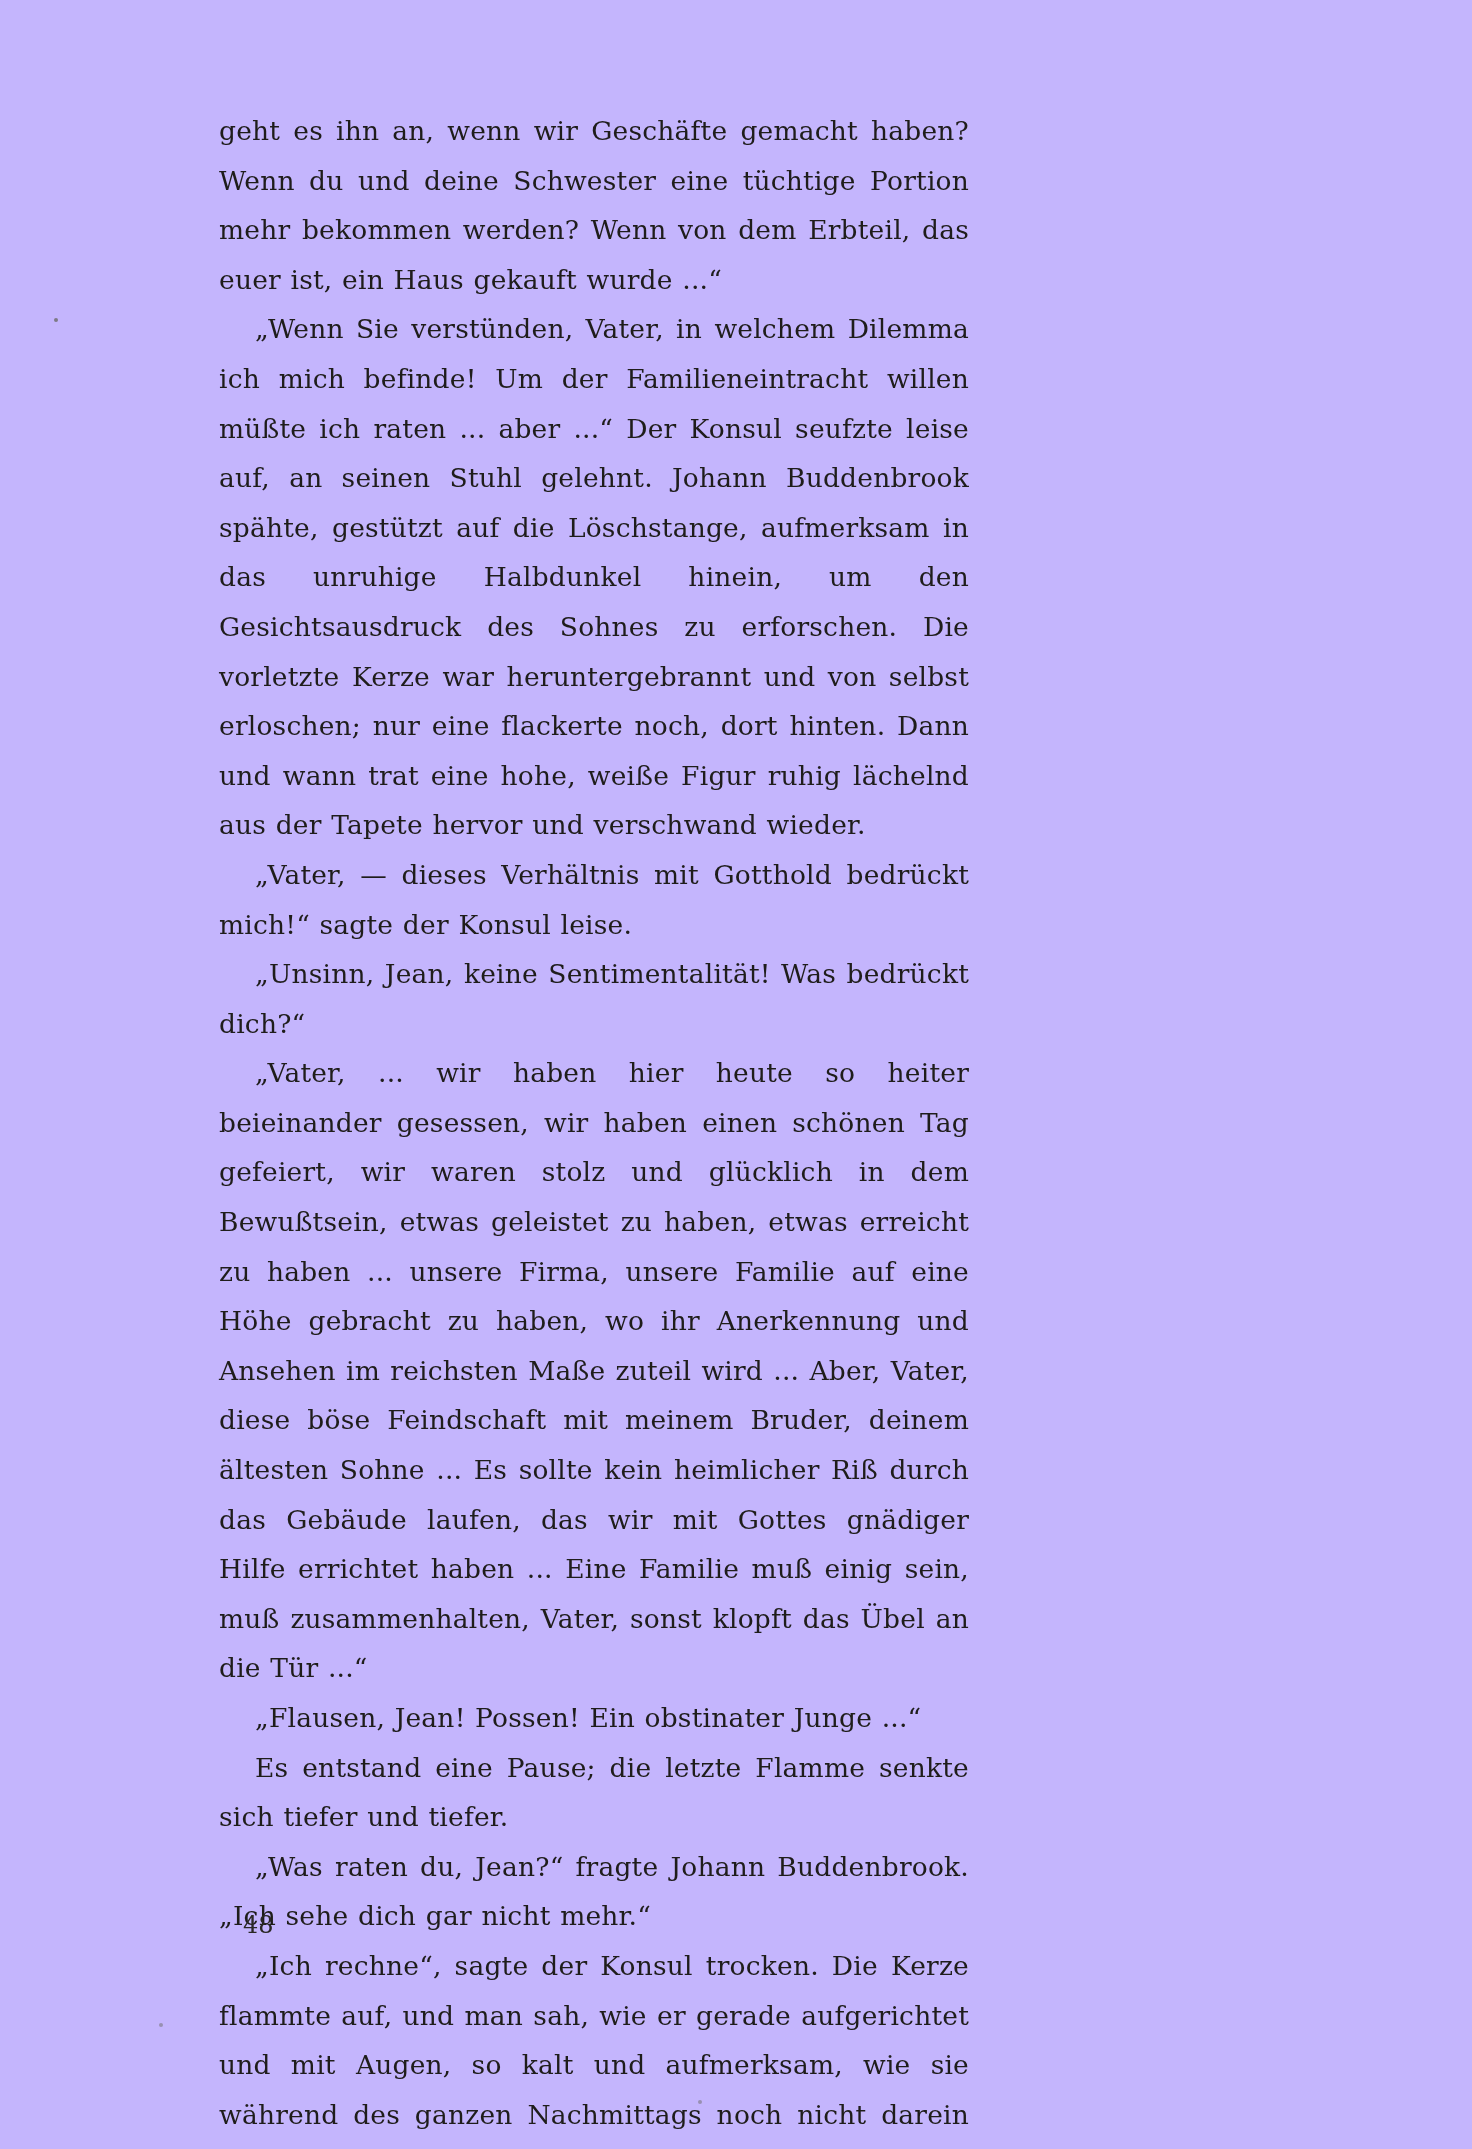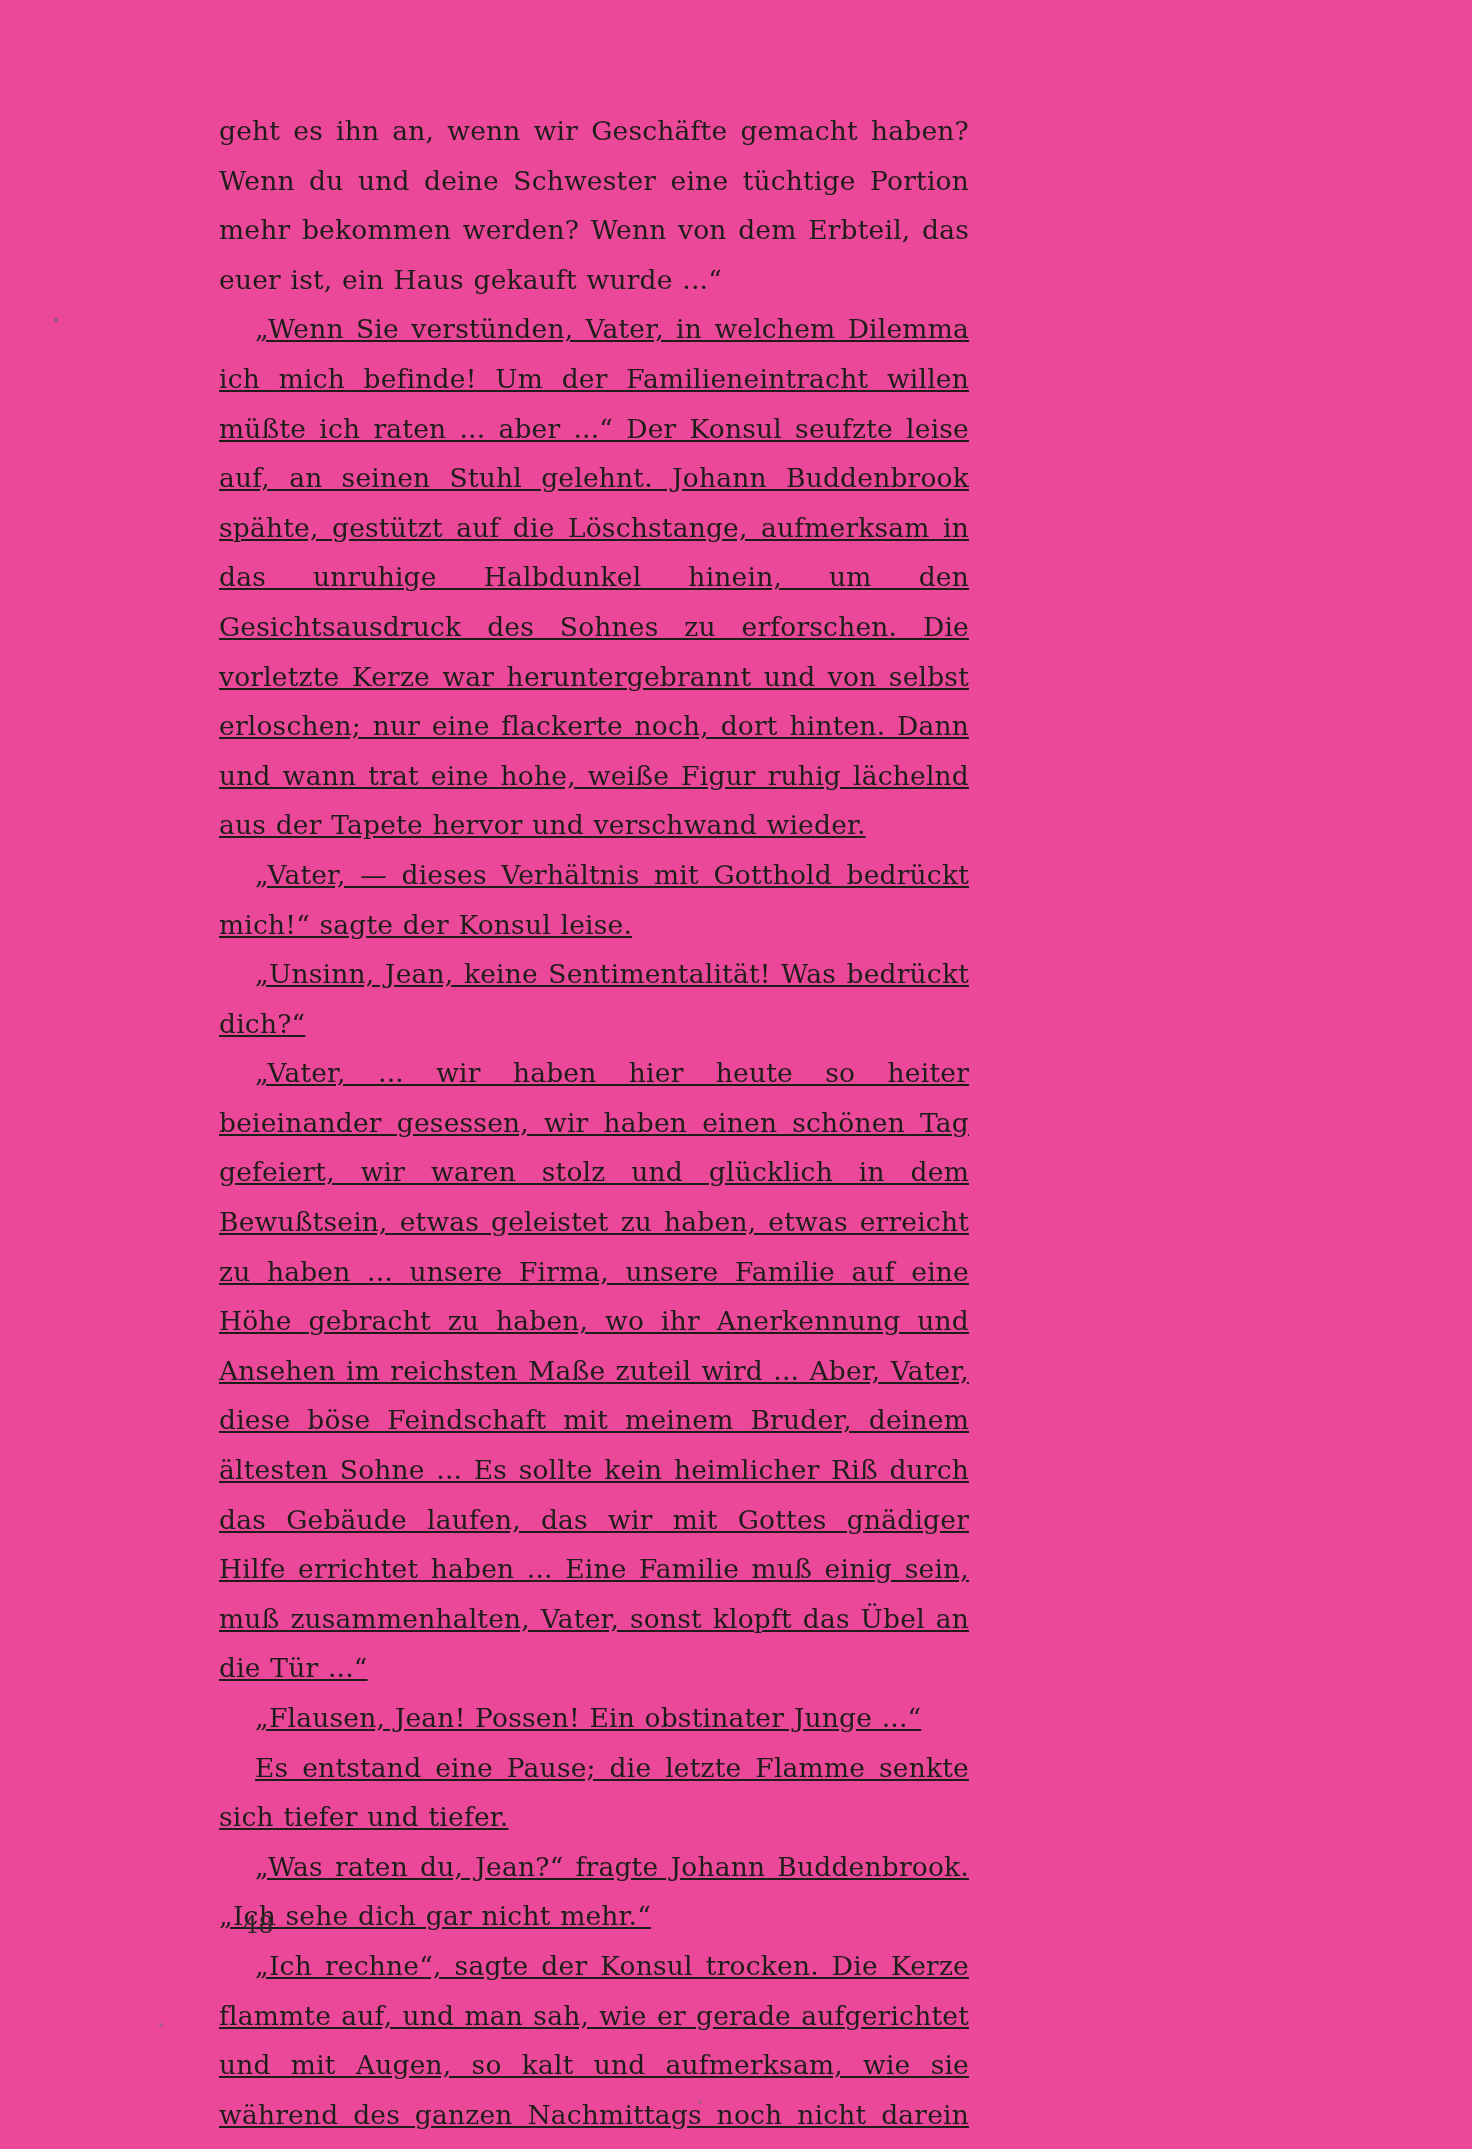--- a/index.html
+++ b/index.html
@@ -11,41 +11,40 @@
     height: 2149px;
     background: #fcfcfa;
     position: relative;
     overflow: hidden;
     font-family: "DejaVu Serif", "Liberation Serif", serif;
     color: #1f1d1b;
   }
   .page {
     position: absolute;
     inset: 0;
-    background: #ec4899;
+    background: #c4b5fd;
     padding-left: 37px;
   }
   .text-block {
     position: absolute;
     left: 219px;
     top: 106px;
     width: 750px;
   }
   .text-block p {
     margin: 0;
     font-size: 26.5px;
     line-height: 49.6px;
     text-align: justify;
     letter-spacing: 0.2px;
     word-spacing: 1px;
     font-weight: 500;
   }
   .text-block p.indent {
     text-indent: 36px;
-    text-decoration: underline;
   }
   .page-number {
     position: absolute;
     left: 243px;
     top: 1905px;
     font-size: 24px;
     line-height: 40px;
     color: #2a2825;
   }
   .speck {

